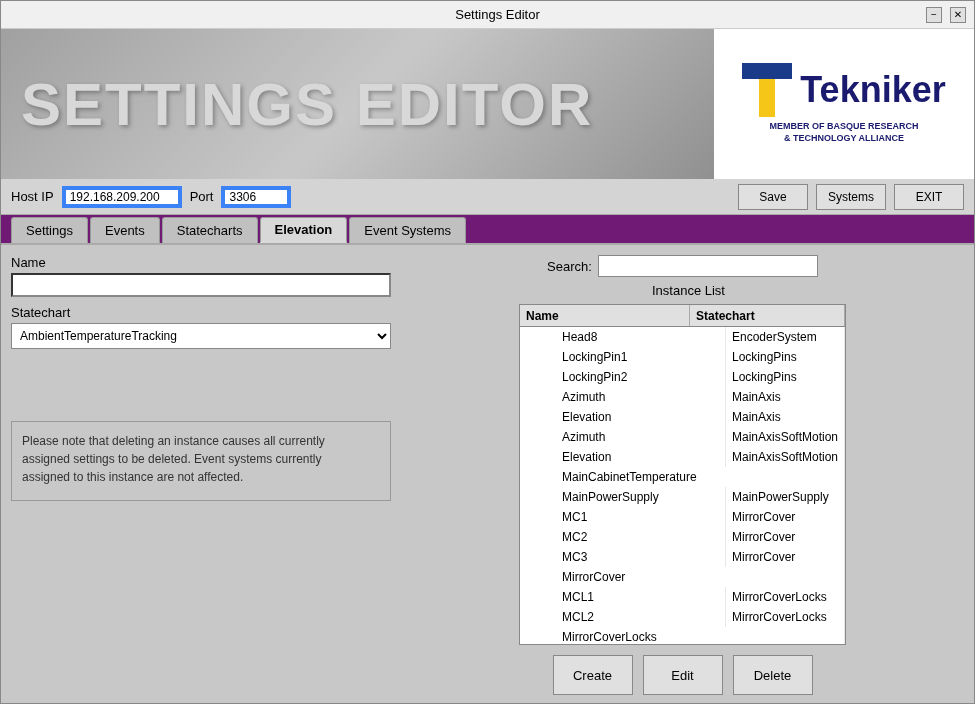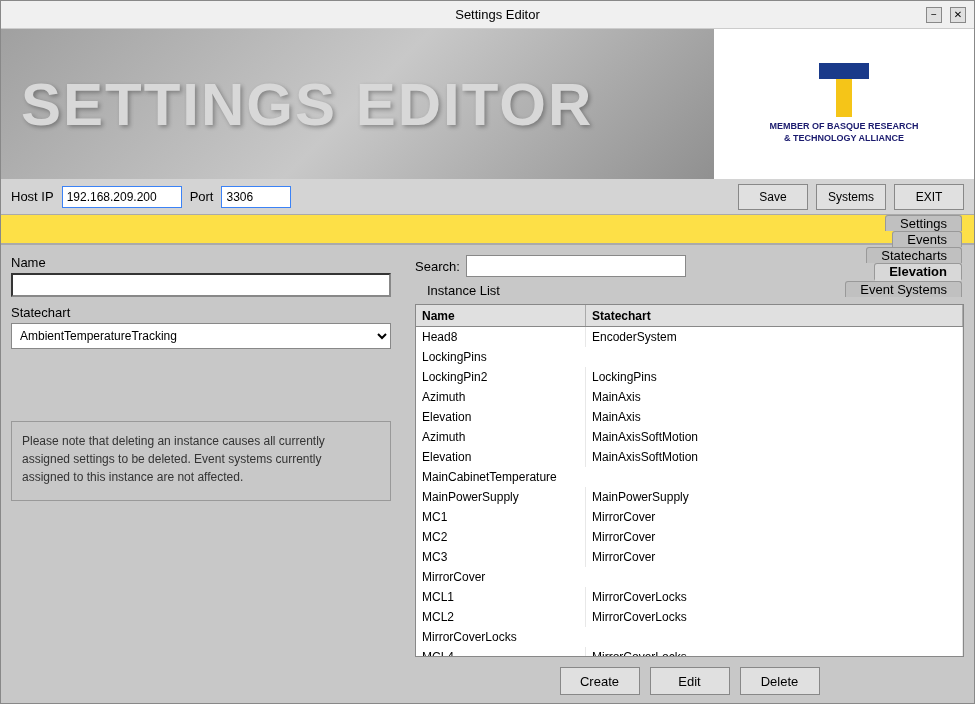--- a/index.html
+++ b/index.html
@@ -101,46 +101,45 @@
       align-items: center;
       padding: 0 10px;
       gap: 8px;
       border-bottom: 1px solid #aaa;
     }
     .toolbar-label {
       font-size: 13px;
     }
     .toolbar-input {
       height: 22px;
-      border: 1px solid #3b82f6;
+      border: 4px solid #3b82f6;
       background: white;
       padding: 2px 4px;
       font-size: 12px;
       width: 120px;
     }
     .toolbar-btn {
       height: 26px;
       min-width: 70px;
       background: #e0e0e0;
       border: 1px solid #888;
       cursor: pointer;
       font-size: 12px;
       padding: 0 10px;
     }
     .spacer { flex: 1; }
 
     
     .tabs-row {
-      background: #fde047;
+      background: #701a75;
       height: 30px;
       display: flex;
       align-items: flex-end;
       padding: 0 10px;
       border-bottom: 2px solid #aaa;
-      flex-direction: column;
     }
     .tab {
       height: 26px;
       padding: 0 14px;
       background: #c0c0c0;
       border: 1px solid #999;
       border-bottom: none;
       cursor: pointer;
       display: flex;
       align-items: center;
@@ -152,21 +151,21 @@
       background: #d8d8d8;
       border-bottom: 2px solid #d8d8d8;
       font-weight: bold;
     }
 
     
     .main-content {
       background: #c8c8c8;
       display: flex;
       padding: 10px;
-      gap: 24px;
+      gap: 10px;
       height: calc(704px - 28px - 150px - 36px - 30px);
     }
 
     
     .left-panel {
       width: 380px;
       display: flex;
       flex-direction: column;
       gap: 8px;
     }
@@ -205,20 +204,21 @@
       color: #333;
       margin-top: 36px;
     }
 
     
     .right-panel {
       flex: 1;
       display: flex;
       flex-direction: column;
       gap: 6px;
+      align-items: center;
     }
     .search-row {
       display: flex;
       align-items: center;
       gap: 6px;
     }
     .search-label {
       font-size: 13px;
     }
     .search-input {
@@ -255,20 +255,21 @@
       font-weight: bold;
       border-right: 1px solid #aaa;
       display: flex;
       align-items: center;
     }
     .col-name { width: 170px; }
     .col-statechart { flex: 1; }
     .table-body {
       overflow-y: scroll;
       height: calc(100% - 22px);
+      padding-left: 36px;
     }
     .table-row {
       display: flex;
       height: 20px;
       cursor: pointer;
     }
     .table-cell {
       padding: 1px 6px;
       font-size: 12px;
       display: flex;
@@ -279,21 +280,21 @@
     }
 
     
     .bottom-buttons {
       display: flex;
       gap: 10px;
       justify-content: center;
       margin-top: 4px;
     }
     .action-btn {
-      height: 28px;
+      height: 40px;
       width: 80px;
       background: #e0e0e0;
       border: 1px solid #888;
       cursor: pointer;
       font-size: 13px;
     }
 
     
     .table-body::-webkit-scrollbar { width: 16px; }
     .table-body::-webkit-scrollbar-track { background: #f0f0f0; }
@@ -333,20 +334,21 @@
   <div class="header-text-area">
     <span class="header-title">SETTINGS EDITOR</span>
   </div>
   <div class="header-logo-area">
     <div class="logo-container">
 
       <div class="t-shape">
         <span class="t-horizontal"></span>
         <span class="t-vertical"></span>
       </div>
+      <span class="logo-name">Tekniker</span>
     </div>
     <div class="logo-subtitle">MEMBER OF BASQUE RESEARCH<br>&amp; TECHNOLOGY ALLIANCE</div>
   </div>
 </div>
 
 <div class="toolbar-row">
   <span class="toolbar-label">Host IP</span>
   <input class="toolbar-input" type="text" value="192.168.209.200" style="">
   <span class="toolbar-label">Port</span>
   <input class="toolbar-input" type="text" style="width: 70px;" value="3306">
@@ -413,20 +415,21 @@
         <div class="table-header-cell col-name">Name</div>
         <div class="table-header-cell col-statechart">Statechart</div>
       </div>
       <div class="table-body" id="tableBody">
 
       <div class="table-row">
             <div class="table-cell col-name">Head8</div>
             <div class="table-cell col-statechart">EncoderSystem</div>
           </div>
           <div class="table-row">
+            <div class="table-cell col-name">LockingPin1</div>
             <div class="table-cell col-statechart">LockingPins</div>
           </div>
           <div class="table-row">
             <div class="table-cell col-name">LockingPin2</div>
             <div class="table-cell col-statechart">LockingPins</div>
           </div>
           <div class="table-row">
             <div class="table-cell col-name">Azimuth</div>
             <div class="table-cell col-statechart">MainAxis</div>
           </div>

